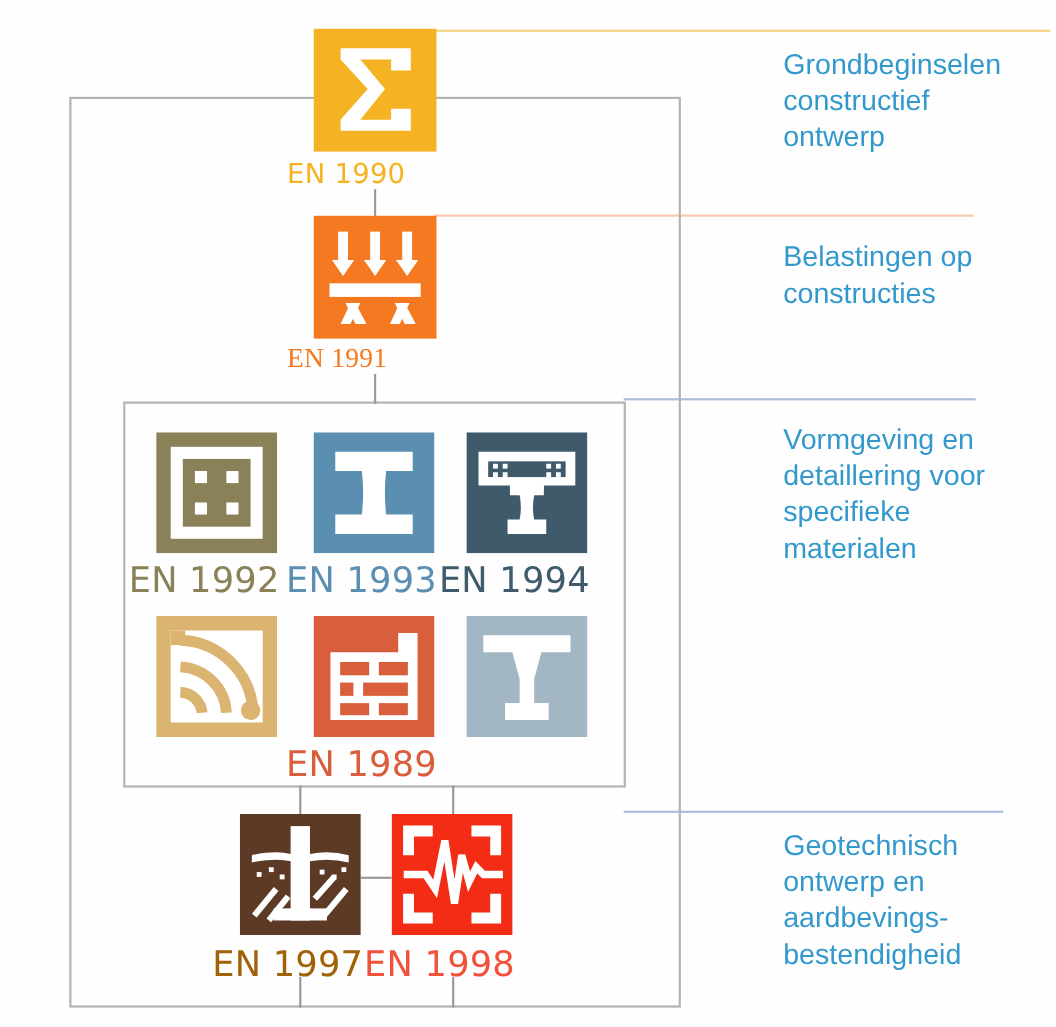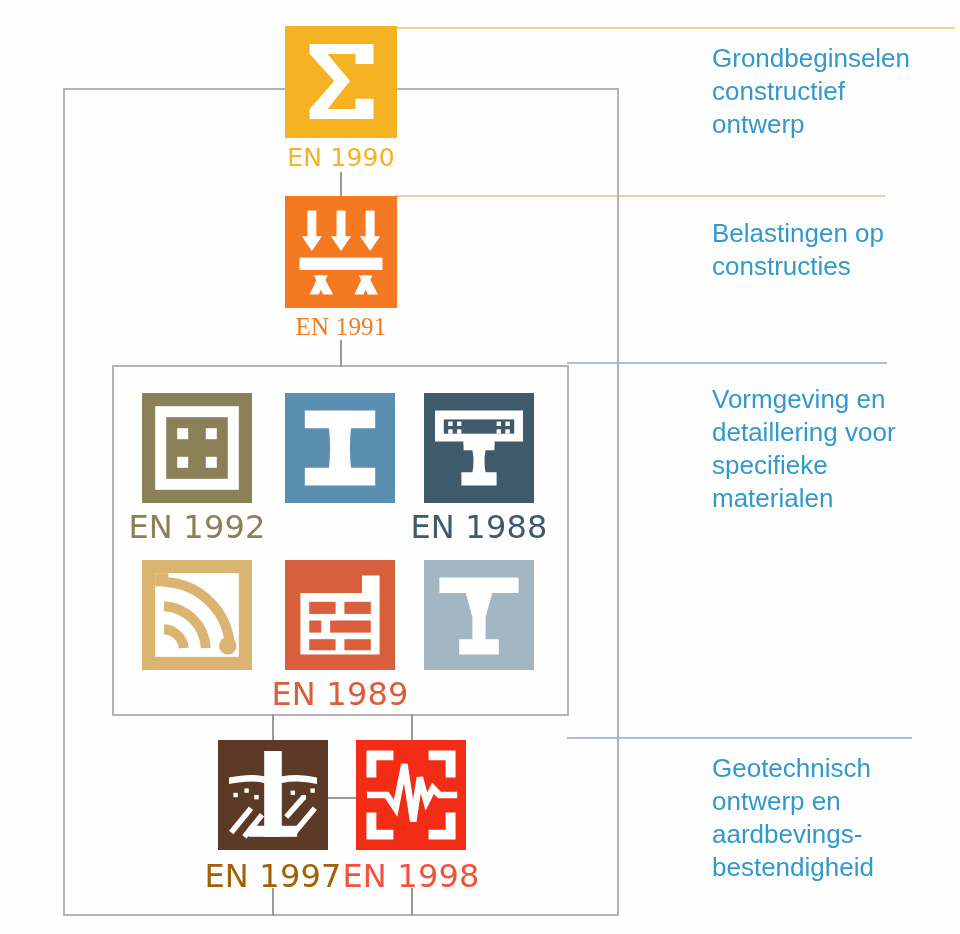--- a/index.html
+++ b/index.html
@@ -27,21 +27,21 @@
 
   
   .tile{position:absolute;display:block;}
   .tile svg{display:block;width:100%;height:100%;}
 
   .caption{
     position:absolute;
     font-size:25px;
     letter-spacing:.2px;
     white-space:nowrap;
-    text-align:center;
+    text-align:left;
     font-family:"DejaVu Sans", sans-serif;
   }
   .caption.small{font-size:32px;}
 
   
   .desc{
     position:absolute;
     color:#3399cc;
     font-size:26px;
     line-height:33px;
@@ -123,20 +123,21 @@
     </svg>
   </div>
   <div class="caption small" style="left:117px;top:508px;width:160px;color:#8a8158;">EN 1992</div>
 
   <div class="tile" style="left:285px;top:393px;width:110px;height:110px;">
     <svg viewBox="0 0 100 100">
       <rect x="0" y="0" width="100" height="100" fill="#5b8fb2"></rect>
       <path d="M18 16 H82 V32 H60 Q58 50 60 68 H82 V84 H18 V68 H40 Q42 50 40 32 H18 Z" fill="#ffffff"></path>
     </svg>
   </div>
+  <div class="caption small" style="left:260px;top:508px;width:160px;color:#5b8fb2;">EN 1993</div>
 
   <div class="tile" style="left:424px;top:393px;width:110px;height:110px;">
     <svg viewBox="0 0 100 100">
       <rect x="0" y="0" width="100" height="100" fill="#3f5a6b"></rect>
 
       <path d="M10 16 H90 V44 H10 Z" fill="#ffffff"></path>
       <rect x="18" y="24" width="64" height="13" fill="#3f5a6b"></rect>
       <g fill="#ffffff">
         <rect x="22" y="26" width="4" height="4"></rect>
         <rect x="22" y="33" width="4" height="4"></rect>
@@ -145,21 +146,21 @@
         <rect x="66" y="26" width="4" height="4"></rect>
         <rect x="66" y="33" width="4" height="4"></rect>
         <rect x="74" y="26" width="4" height="4"></rect>
         <rect x="74" y="33" width="4" height="4"></rect>
       </g>
 
       <path d="M36 44 H64 V52 H56 Q54 62 56 72 H66 V84 H34 V72 H44 Q46 62 44 52 H36 Z" fill="#ffffff"></path>
       <rect x="36" y="40" width="28" height="8" fill="#ffffff"></rect>
     </svg>
   </div>
-  <div class="caption small" style="left:399px;top:508px;width:160px;color:#3f5a6b;">EN 1988</div>
+  <div class="caption small" style="left:399px;top:508px;width:160px;color:#3f5a6b;">EN 1994</div>
 
   <div class="tile" style="left:142px;top:560px;width:110px;height:110px;">
     <svg viewBox="0 0 100 100">
       <rect x="0" y="0" width="100" height="100" fill="#dcb472"></rect>
       <rect x="12" y="12" width="76" height="76" fill="#ffffff"></rect>
       <g fill="none" stroke="#dcb472" stroke-width="9">
         <path d="M20 20 A62 62 0 0 1 80 80"></path>
         <path d="M20 42 A40 40 0 0 1 58 80"></path>
         <path d="M20 63 A19 19 0 0 1 38 80"></path>
       </g>

